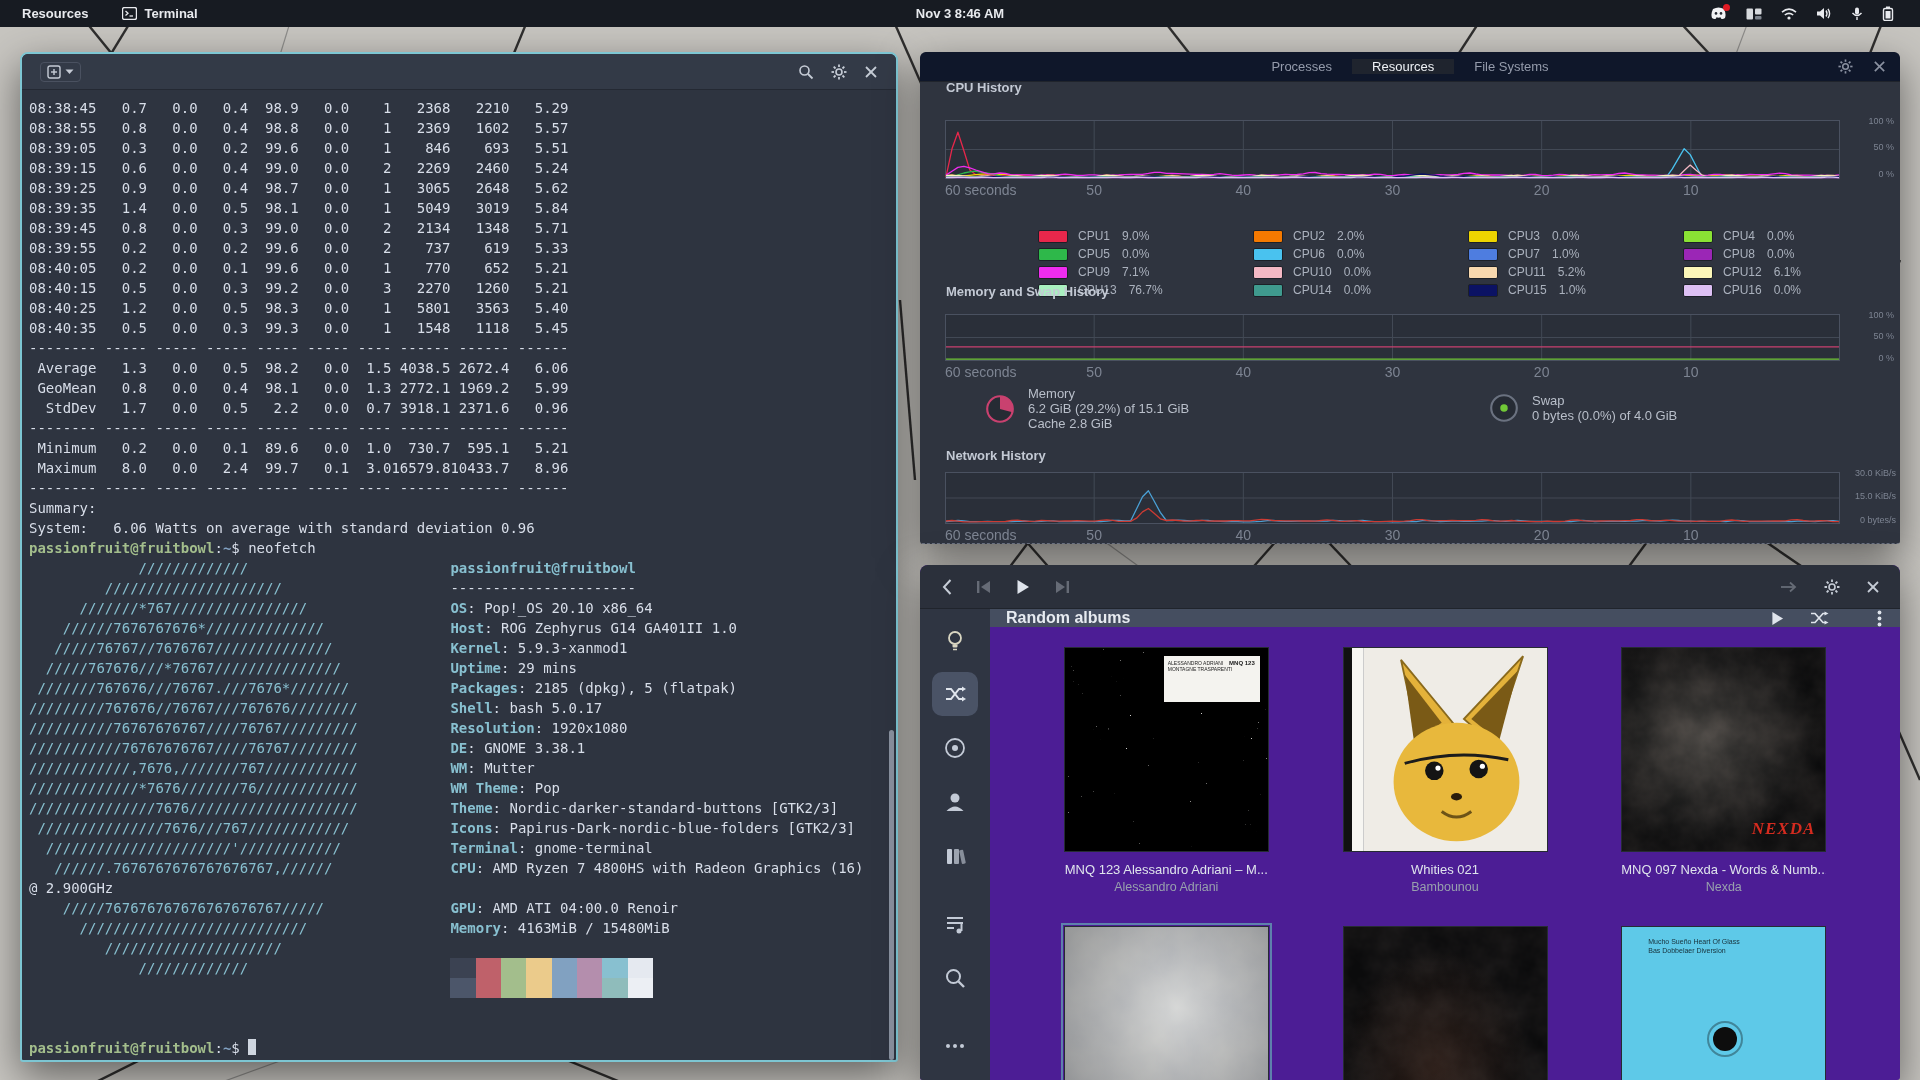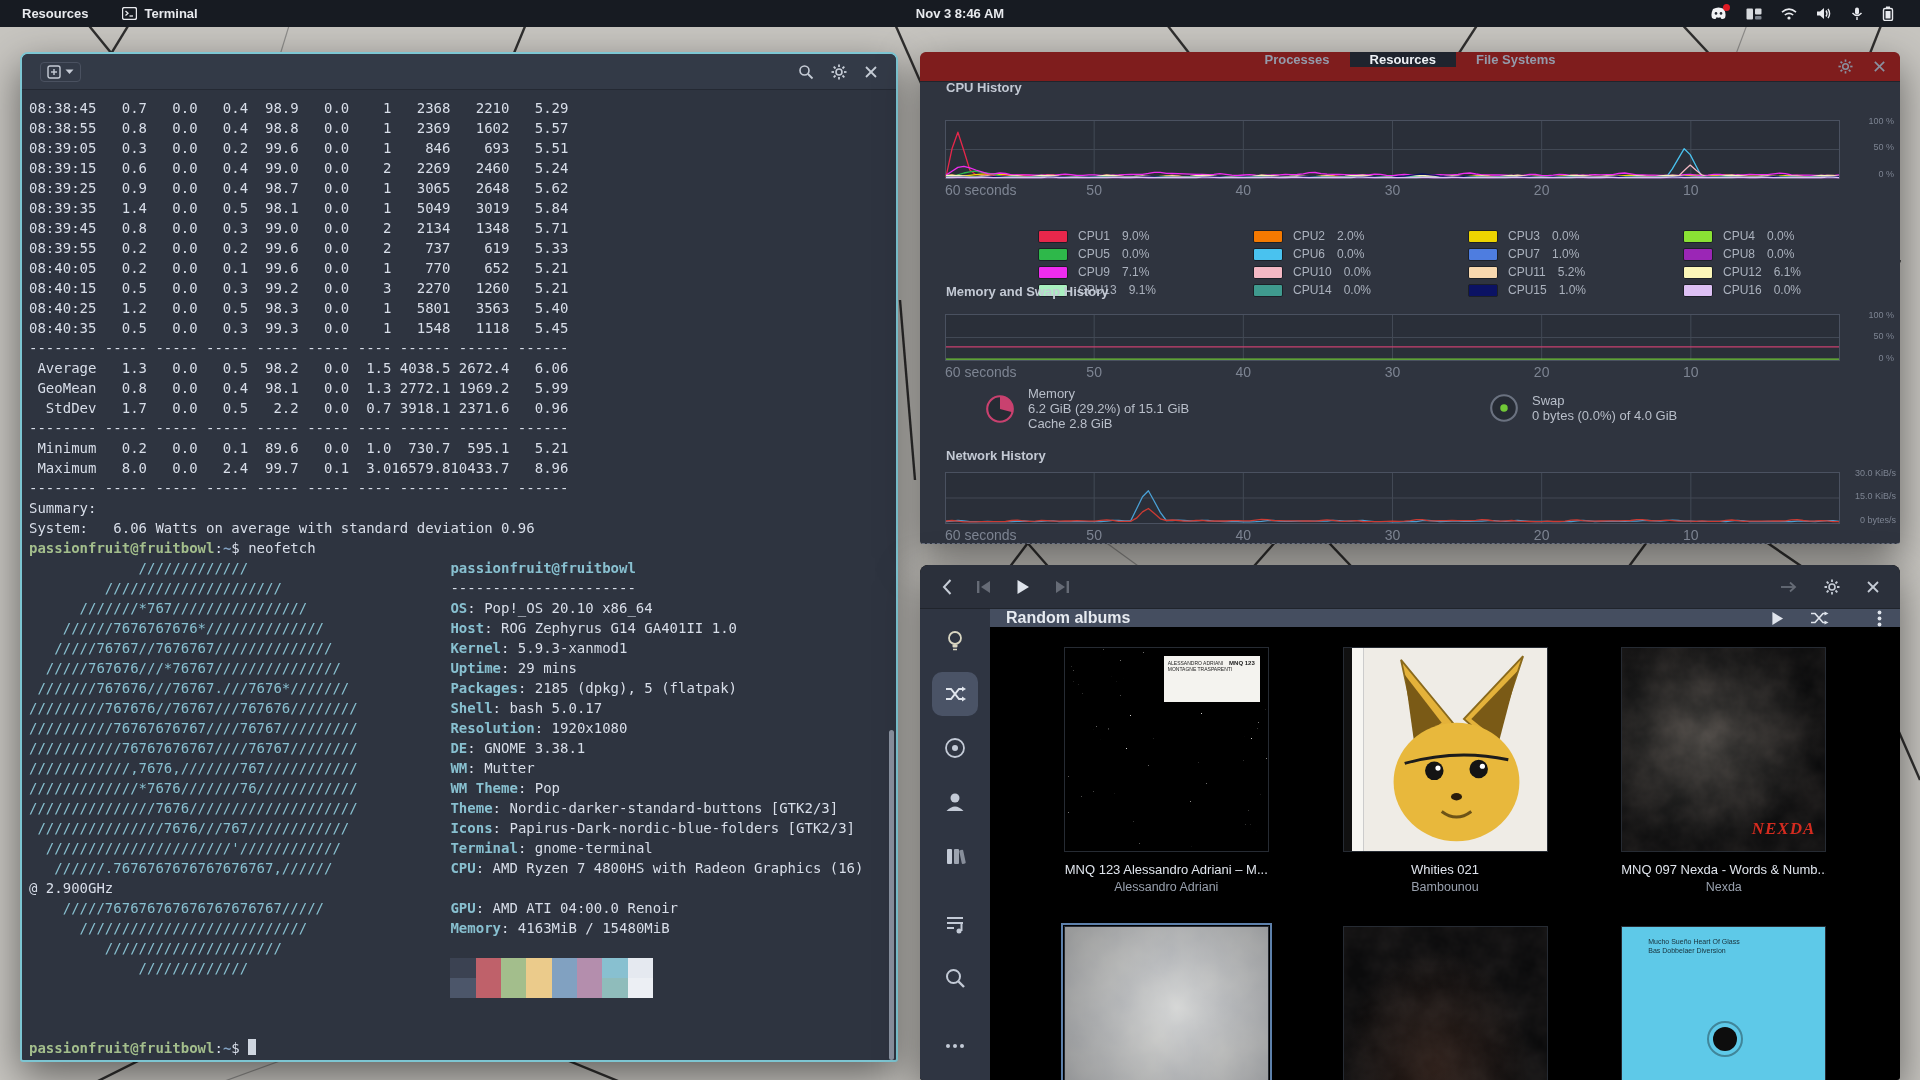--- a/index.html
+++ b/index.html
@@ -37,40 +37,40 @@
   .tl .g { color:#a3be8c; font-weight:bold; }
   .tl .bl { color:#81a1c1; font-weight:bold; }
   .tl .aq { color:#88c0d0; }
   .tl .b { font-weight:bold; }
   .cur { display:inline-block; width:8px; height:16px; background:#cfd6e0; vertical-align:-2px; }
   .blk { display:inline-block; width:25.3px; height:20px; vertical-align:top; }
   .t-scrollthumb { position:absolute; right:2px; top:640px; height:330px; width:5px; border-radius:3px; background:#9aa3b2; opacity:.85; }
 
   
   .monitor { left:920px; top:52px; width:980px; height:492px; background:#2f343f; border-bottom:1px dashed #6a7180; }
-  .m-tabs { height:30px; background:#7f1d1d; border-radius:6px 6px 0 0; border-bottom:1px solid #20242c;
-            display:flex; align-items:flex-start; justify-content:center; position:relative;font-weight:bold; }
+  .m-tabs { height:30px; background:#0f172a; border-radius:6px 6px 0 0; border-bottom:1px solid #20242c;
+            display:flex; align-items:center; justify-content:center; position:relative; }
   .m-tab { padding:0 20px; display:flex; align-items:center; font-size:13px; color:#949bab; cursor:default; }
   .m-tab.active { background:#1f242e; color:#eef1f5; }
   .m-winicons { position:absolute; right:14px; top:0; bottom:0; display:flex; align-items:center; gap:20px; color:#8a91a0; }
   .m-section-title { font-size:13px; font-weight:bold; color:#c3c9d4; }
   .chartwrap { position:absolute; }
   .xlabels { position:absolute; font-size:14px; color:#7d8492; height:12px; }
   .xlabels span { position:absolute; white-space:nowrap; }
   .ylabels { position:absolute; font-size:9px; color:#7d8492; }
   .ylabels span { position:absolute; right:0; white-space:nowrap; }
   .legend { position:absolute; display:grid; grid-template-columns:repeat(4,215px); grid-auto-rows:18px; }
   .leg-item { display:flex; align-items:center; font-size:12px; color:#aab1bd; gap:10px;margin-top:36px; }
   .leg-sw { width:30px; height:13px; border:1px solid #1c2027; border-radius:2px; }
   .leg-val { margin-left:2px; }
   .meminfo { position:absolute; display:flex; align-items:center; gap:12px; color:#b9bfca; font-size:13px; }
   .meminfo .lines div { line-height:15px; }
 
   
-  .player { left:920px; top:565px; width:980px; height:515px; background:#000000; overflow:hidden; }
+  .player { left:920px; top:565px; width:980px; height:515px; background:#4c1d95; overflow:hidden; }
   .p-header { height:44px; background:#2b303b; border-bottom:1px solid #20242c; border-radius:6px 6px 0 0;
               display:flex; align-items:center; color:#c6ccd6; }
   .p-transport { display:flex; align-items:center; gap:24px; padding-left:22px; }
   .p-hright { margin-left:auto; display:flex; align-items:center; gap:26px; padding-right:20px; }
   .dim { opacity:.38; }
   .p-body { display:flex; height:471px; }
   .p-sidebar { width:70px; background:#2f3542; display:flex; flex-direction:column; align-items:center; padding-top:4px; }
   .sb-item { width:70px; height:54px; display:flex; align-items:center; justify-content:center; position:relative; color:#c3cad6; }
   .sb-item.sel::before { content:""; position:absolute; width:46px; height:44px; border-radius:10px; background:#4a5366; }
   .sb-item svg { position:relative; }
@@ -360,21 +360,21 @@
           <span class="leg-val">5.2%</span>
         </div>
         <div class="leg-item">
           <span class="leg-sw" style="background: rgb(251, 246, 184);"></span>
           <span>CPU12</span>
           <span class="leg-val">6.1%</span>
         </div>
         <div class="leg-item">
           <span class="leg-sw" style="background: rgb(169, 240, 192);"></span>
           <span>CPU13</span>
-          <span class="leg-val">9.1%</span>
+          <span class="leg-val">76.7%</span>
         </div>
         <div class="leg-item">
           <span class="leg-sw" style="background: rgb(63, 154, 142);"></span>
           <span>CPU14</span>
           <span class="leg-val">0.0%</span>
         </div>
         <div class="leg-item">
           <span class="leg-sw" style="background: rgb(11, 18, 99);"></span>
           <span>CPU15</span>
           <span class="leg-val">1.0%</span>

